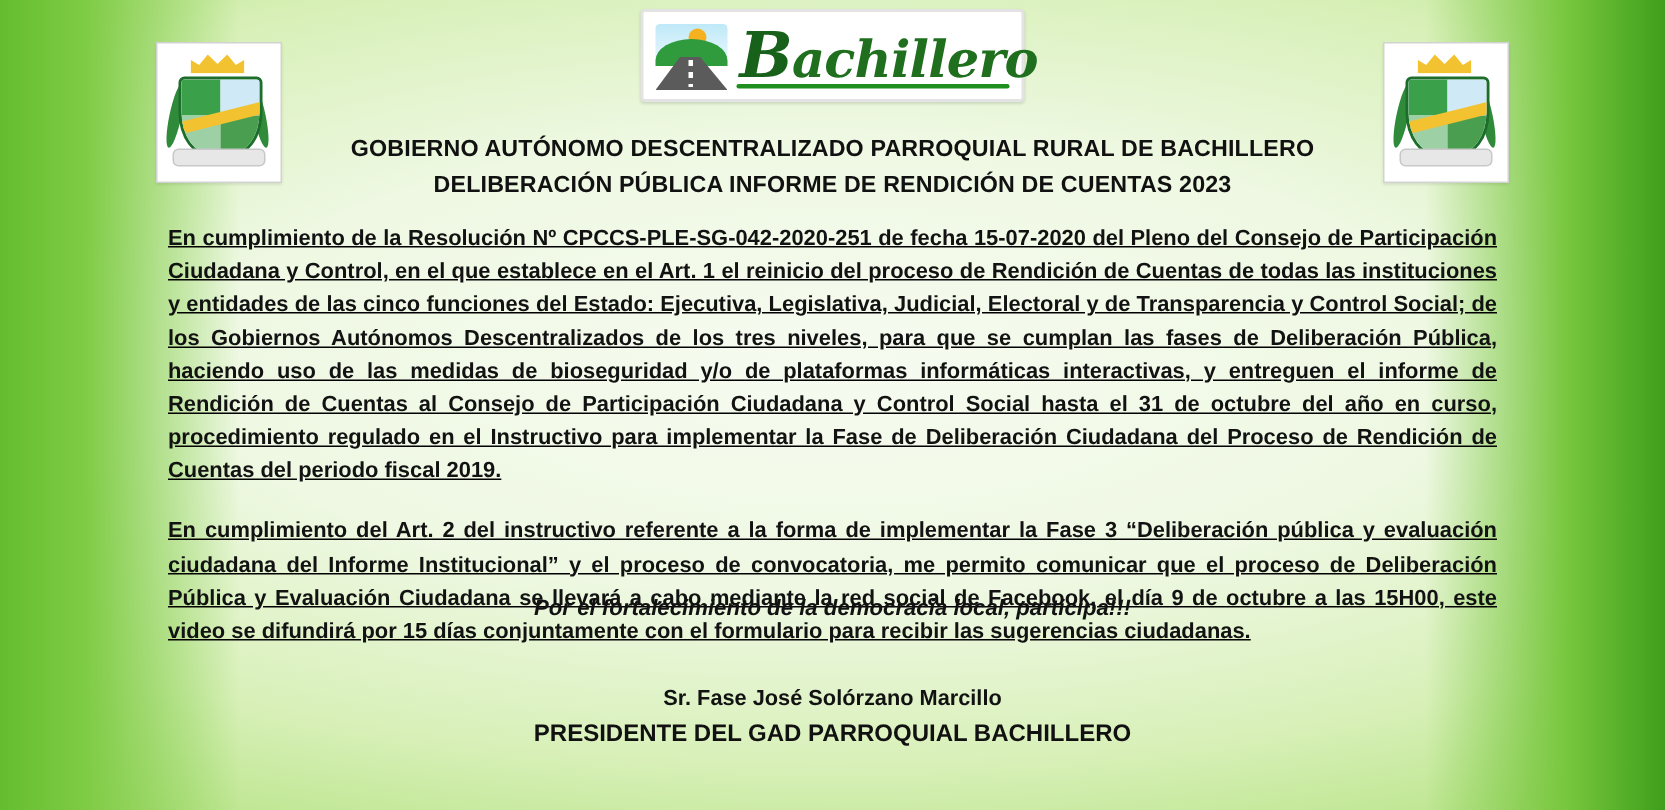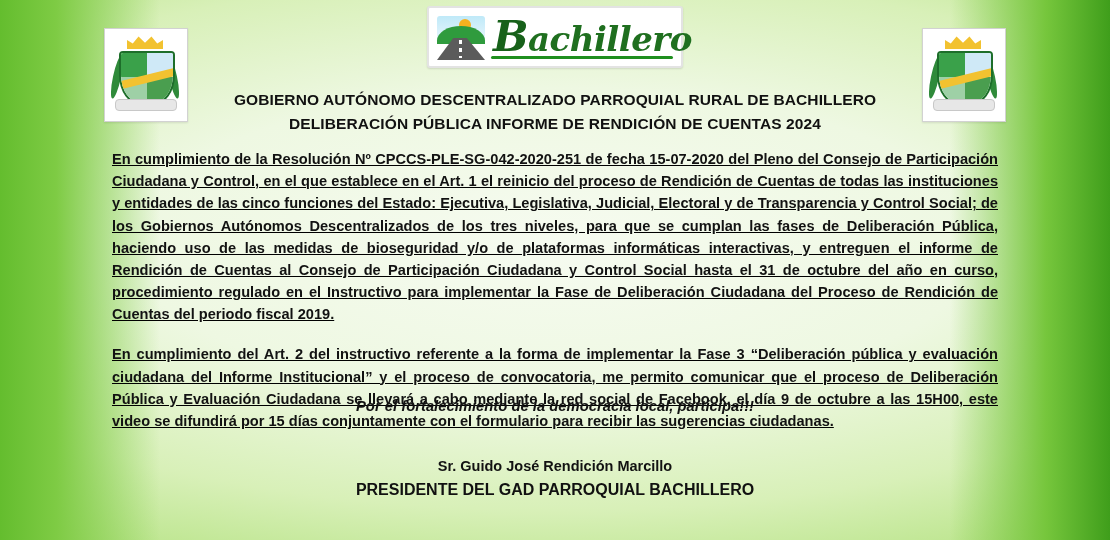--- a/index.html
+++ b/index.html
@@ -314,29 +314,29 @@
         <div class="road-line"></div>
       </div>
       <div class="logo-text">
         <span class="cap">B</span><span>achillero</span>
       </div>
       <div class="logo-underline"></div>
     </div>
 
     <div class="titles">
       <div class="title-line">GOBIERNO AUTÓNOMO DESCENTRALIZADO PARROQUIAL RURAL DE BACHILLERO</div>
-      <div class="title-line">DELIBERACIÓN PÚBLICA INFORME DE RENDICIÓN DE CUENTAS 2024</div>
+      <div class="title-line">DELIBERACIÓN PÚBLICA INFORME DE RENDICIÓN DE CUENTAS 2023</div>
     </div>
 
     <div class="body-block">
       <p class="para">En cumplimiento de la Resolución Nº CPCCS-PLE-SG-042-2020-251 de fecha 15-07-2020 del Pleno del Consejo de Participación Ciudadana y Control, en el que establece en el Art. 1 el reinicio del proceso de Rendición de Cuentas de todas las instituciones y entidades de las cinco funciones del Estado: Ejecutiva, Legislativa, Judicial, Electoral y de Transparencia y Control Social; de los Gobiernos Autónomos Descentralizados de los tres niveles, para que se cumplan las fases de Deliberación Pública, haciendo uso de las medidas de bioseguridad y/o de plataformas informáticas interactivas, y entreguen el informe de Rendición de Cuentas al Consejo de Participación Ciudadana y Control Social hasta el 31 de octubre del año en curso, procedimiento regulado en el Instructivo para implementar la Fase de Deliberación Ciudadana del Proceso de Rendición de Cuentas del periodo fiscal 2019.</p>
       <p class="para">En cumplimiento del Art. 2 del instructivo referente a la forma de implementar la Fase 3 “Deliberación pública y evaluación ciudadana del Informe Institucional” y el proceso de convocatoria, me permito comunicar que el proceso de Deliberación Pública y Evaluación Ciudadana se llevará a cabo mediante la red social de Facebook, el día 9 de octubre a las 15H00, este video se difundirá por 15 días conjuntamente con el formulario para recibir las sugerencias ciudadanas.</p>
     </div>
 
     <div class="slogan">Por el fortalecimiento de la democracia local, participa!!!</div>
 
     <div class="signature">
-      <div class="sig-name">Sr. Guido José Rendición Marcillo</div>
+      <div class="sig-name">Sr. Fase José Solórzano Marcillo</div>
       <div class="sig-role">PRESIDENTE DEL GAD PARROQUIAL BACHILLERO</div>
     </div>
 
   </div>
 </div>
 
 </body></html>

